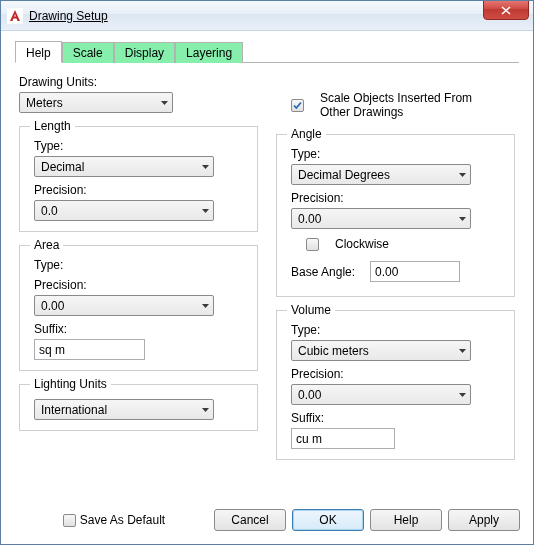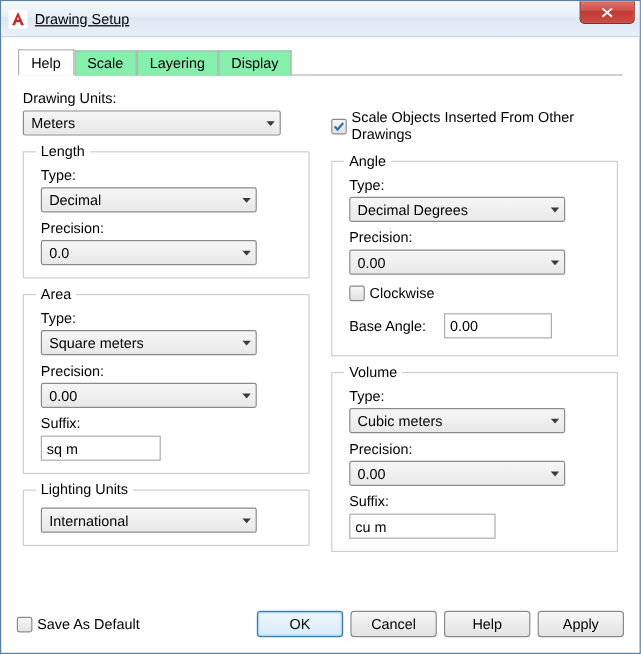--- a/index.html
+++ b/index.html
@@ -102,39 +102,39 @@
   }
   .sel .arrow {
     width: 9px; height: 9px;
   }
   .sel .arrow svg { display:block; }
   .txt {
     background: #fff;
     border: 1px solid #abadb3;
     padding: 2px 4px;
   }
-  .wide { width: 215px; }
+  .wide { width: 154px; }
   .mid { width: 180px; }
 
   fieldset.grp {
     border: 1px solid #cfcfcf;
     margin: 6px 0 4px 0;
     padding: 4px 10px 10px 10px;
   }
   fieldset.grp legend {
     padding: 0 4px;
     font-size: 12px;
   }
   .indent { margin-left: 4px; }
 
   .check-row {
     display: flex;
     align-items: center;
-    gap: 4px;
-    margin: 2px 0;
+    gap: 16px;
+    margin: 2px 15px;
   }
   .check {
     width: 13px; height: 13px;
     border: 1px solid #8a8a8a;
     background: linear-gradient(to bottom,#f7f7f7,#e1e1e1);
     display: flex; align-items: center; justify-content: center;
     border-radius: 2px;
   }
   .check svg { display:block; }
 
@@ -150,20 +150,21 @@
   .footer {
     position: absolute;
     left: 0; right: 0; bottom: 0;
     padding: 10px 14px 14px 14px;
     display: flex;
     align-items: center;
   }
   .footer .save {
     display: flex; align-items: center; gap: 4px;
     flex: 1;
+    justify-content: center;
   }
   .btns { display: flex; gap: 6px; }
   .btn {
     min-width: 72px;
     height: 22px;
     border: 1px solid #8a8a8a;
     border-radius: 3px;
     background: linear-gradient(to bottom,#f6f6f6,#e3e3e3);
     font-family: inherit;
     font-size: 12px;
@@ -190,22 +191,22 @@
   <div class="close-btn">
     <svg width="10" height="9" viewBox="0 0 10 9">
       <path d="M1 1 L9 8 M9 1 L1 8" stroke="#fff" stroke-width="1.6"></path>
     </svg>
   </div>
 </div>
 
 <div class="tabbar">
   <div class="tab active">Help</div>
   <div class="tab">Scale</div>
+  <div class="tab">Display</div>
   <div class="tab">Layering</div>
-  <div class="tab">Display</div>
 </div>
 
 <div class="content">
 
   <div class="col">
     <div class="label">Drawing Units:</div>
     <div class="sel wide">
       <span>Meters</span>
       <span class="arrow">
           <svg width="9" height="9" viewBox="0 0 9 9">
@@ -235,39 +236,31 @@
               </svg>
             </span>
         </div>
       </div>
     </fieldset>
 
     <fieldset class="grp">
       <legend>Area</legend>
       <div class="indent">
         <div class="label">Type:</div>
-        <div class="sel mid">
-          <span>Square meters</span>
-          <span class="arrow">
-              <svg width="9" height="9" viewBox="0 0 9 9">
-                <path d="M1 3 L4.5 7 L8 3 Z" fill="#3a3a3a"></path>
-              </svg>
-            </span>
-        </div>
         <div class="label" style="margin-top:6px">Precision:</div>
         <div class="sel mid">
           <span>0.00</span>
           <span class="arrow">
               <svg width="9" height="9" viewBox="0 0 9 9">
                 <path d="M1 3 L4.5 7 L8 3 Z" fill="#3a3a3a"></path>
               </svg>
             </span>
         </div>
         <div class="label" style="margin-top:6px">Suffix:</div>
-        <div class="txt" style="width:100px;">
+        <div class="txt" style="width:111px;">
           <span>sq m</span>
         </div>
       </div>
     </fieldset>
 
     <fieldset class="grp">
       <legend>Lighting Units</legend>
       <div class="indent" style="padding-top:4px;">
         <div class="sel mid">
           <span>International</span>
@@ -340,32 +333,32 @@
         <div class="label" style="margin-top:6px">Precision:</div>
         <div class="sel mid">
           <span>0.00</span>
           <span class="arrow">
               <svg width="9" height="9" viewBox="0 0 9 9">
                 <path d="M1 3 L4.5 7 L8 3 Z" fill="#3a3a3a"></path>
               </svg>
             </span>
         </div>
         <div class="label" style="margin-top:6px">Suffix:</div>
-        <div class="txt" style="width:122px;">
+        <div class="txt" style="width:104px;">
           <span>cu m</span>
         </div>
       </div>
     </fieldset>
   </div>
 </div>
 
 <div class="footer">
   <div class="save">
     <span class="check"></span>
     <span>Save As Default</span>
   </div>
   <div class="btns">
+    <div class="btn">Cancel</div>
     <div class="btn primary">OK</div>
-    <div class="btn">Cancel</div>
     <div class="btn">Help</div>
     <div class="btn">Apply</div>
   </div>
 </div>
 
 </body></html>

